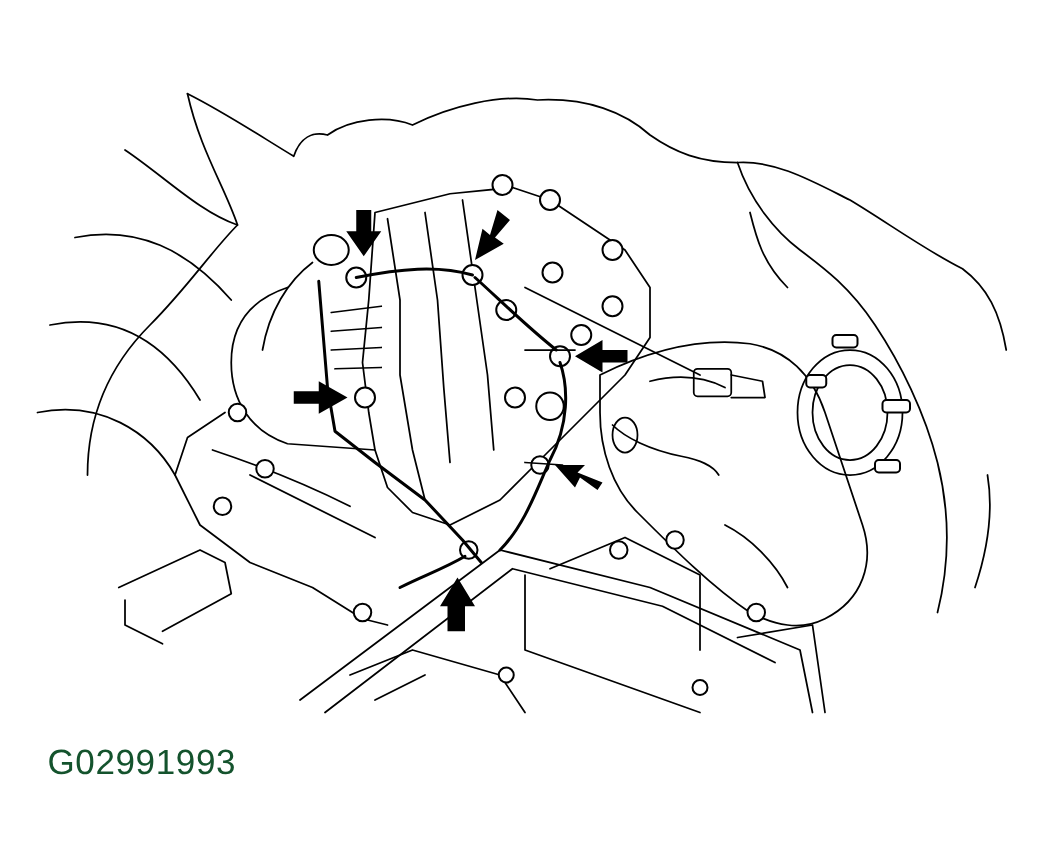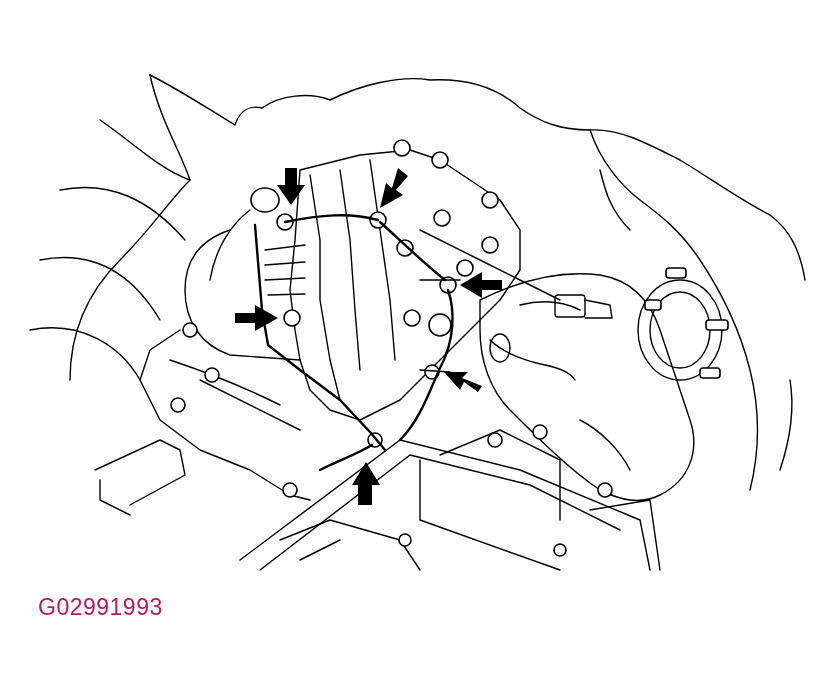--- a/index.html
+++ b/index.html
@@ -1,18 +1,18 @@
 <!DOCTYPE html>
 <html><head>
 <meta charset="utf-8">
 <style>
   html, body { margin: 0; padding: 0; background: #ffffff; }
   body { width: 839px; height: 692px; position: relative; overflow: hidden; font-family: "Liberation Sans", sans-serif; }
   #diagram { position: absolute; left: 0; top: 0; width: 839px; height: 580px; }
-  #figure-label { position: absolute; left: 38px; top: 594px; font-size: 23px; color: #be185d; letter-spacing: 0.5px; }
+  #figure-label { position: absolute; left: 38px; top: 594px; font-size: 28px; color: #14532d; letter-spacing: 0.5px; }
   svg .ln { fill: none; stroke: #000; stroke-width: 1.4; stroke-linejoin: round; stroke-linecap: round; }
   svg .thk { fill: none; stroke: #000; stroke-width: 2.4; stroke-linecap: round; stroke-linejoin: round; }
   svg .bolt { fill: #fff; stroke: #000; stroke-width: 1.6; }
   svg .arrow { fill: #000; stroke: none; }
 </style>
 </head>
 <body>
 
 <svg id="diagram" viewBox="0 0 839 580" xmlns="http://www.w3.org/2000/svg">
 

